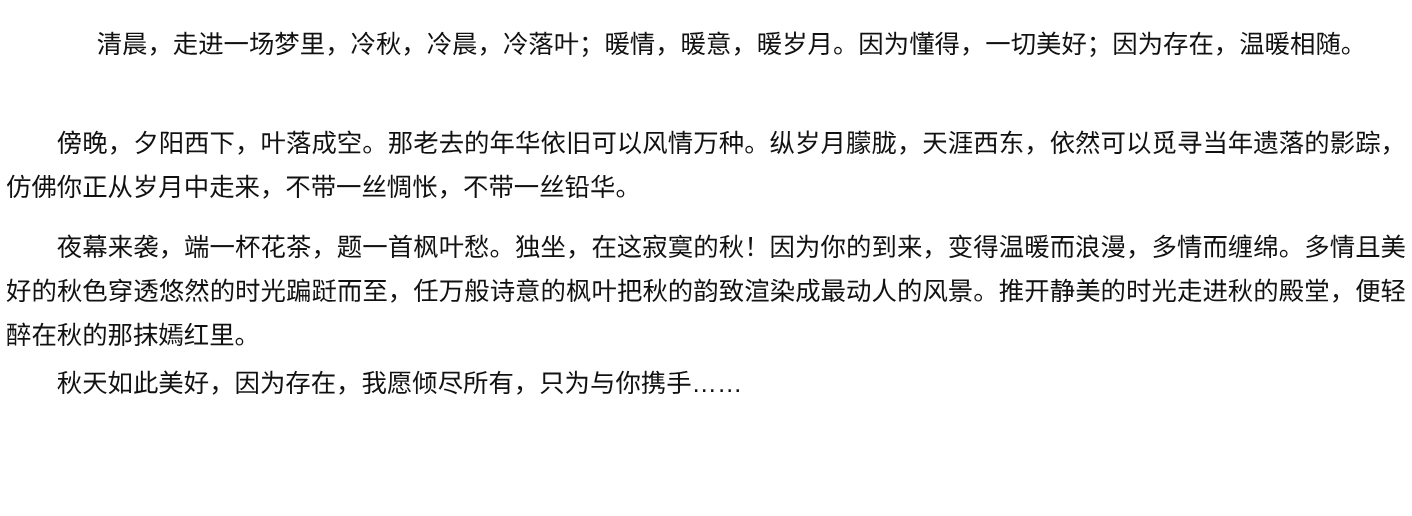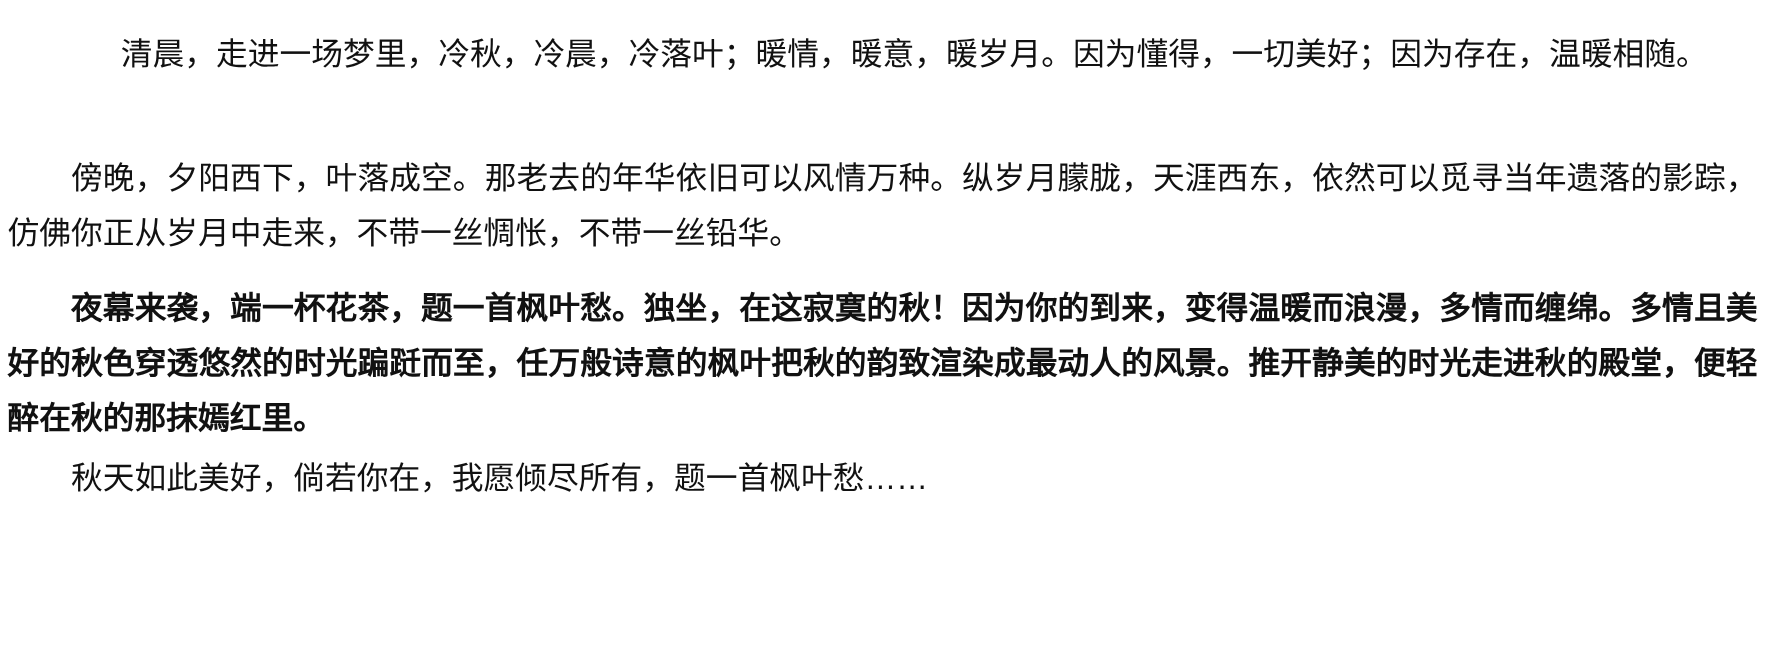--- a/index.html
+++ b/index.html
@@ -35,29 +35,28 @@
   .article p.p1 {
     margin-bottom: 16px;
   }
   .article p.p3 {
     margin-top: 55px;
     margin-bottom: 1px;
   }
   .article p.p4 {
     margin-top: 16px;
     margin-bottom: 0;
-    font-weight: bold;
   }
   .article p.p5 {
     margin-top: 4px;
   }
 </style>
 </head>
 <body>
 
 <div class="page">
   <div class="article">
     <p class="center p1">清晨，走进一场梦里，冷秋，冷晨，冷落叶；暖情，暖意，暖岁月。因为懂得，一切美好；因为存在，温暖相随。</p>
     <p class="p3">傍晚，夕阳西下，叶落成空。那老去的年华依旧可以风情万种。纵岁月朦胧，天涯西东，依然可以觅寻当年遗落的影踪，仿佛你正从岁月中走来，不带一丝惆怅，不带一丝铅华。</p>
     <p class="p4">夜幕来袭，端一杯花茶，题一首枫叶愁。独坐，在这寂寞的秋！因为你的到来，变得温暖而浪漫，多情而缠绵。多情且美好的秋色穿透悠然的时光蹁跹而至，任万般诗意的枫叶把秋的韵致渲染成最动人的风景。推开静美的时光走进秋的殿堂，便轻醉在秋的那抹嫣红里。</p>
-    <p class="p5">秋天如此美好，倘若你在，我愿倾尽所有，题一首枫叶愁……</p>
+    <p class="p5">秋天如此美好，因为存在，我愿倾尽所有，只为与你携手……</p>
   </div>
 </div>
 
 </body></html>

